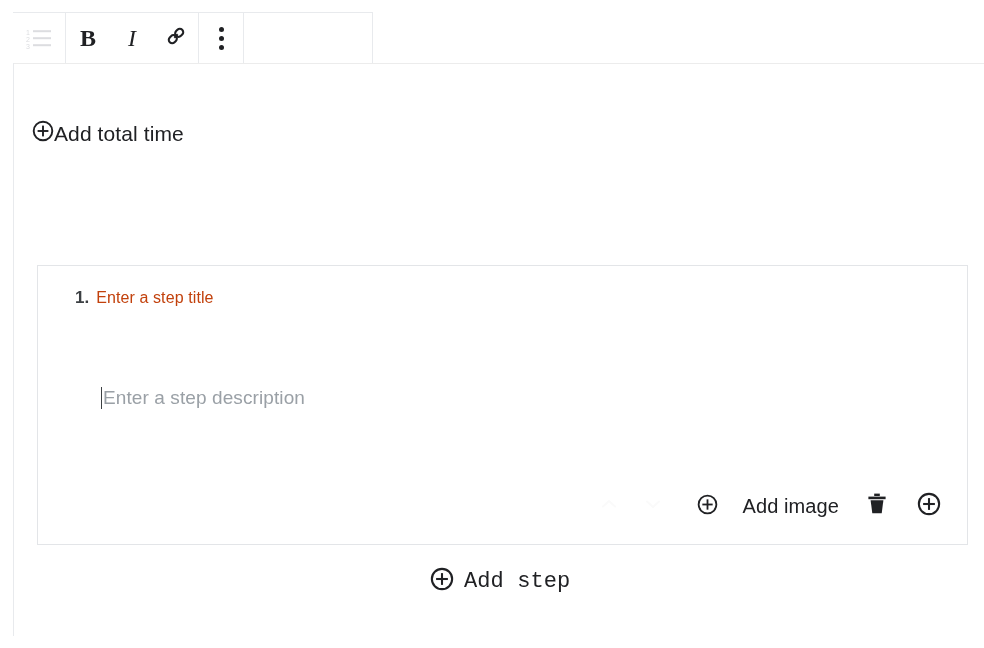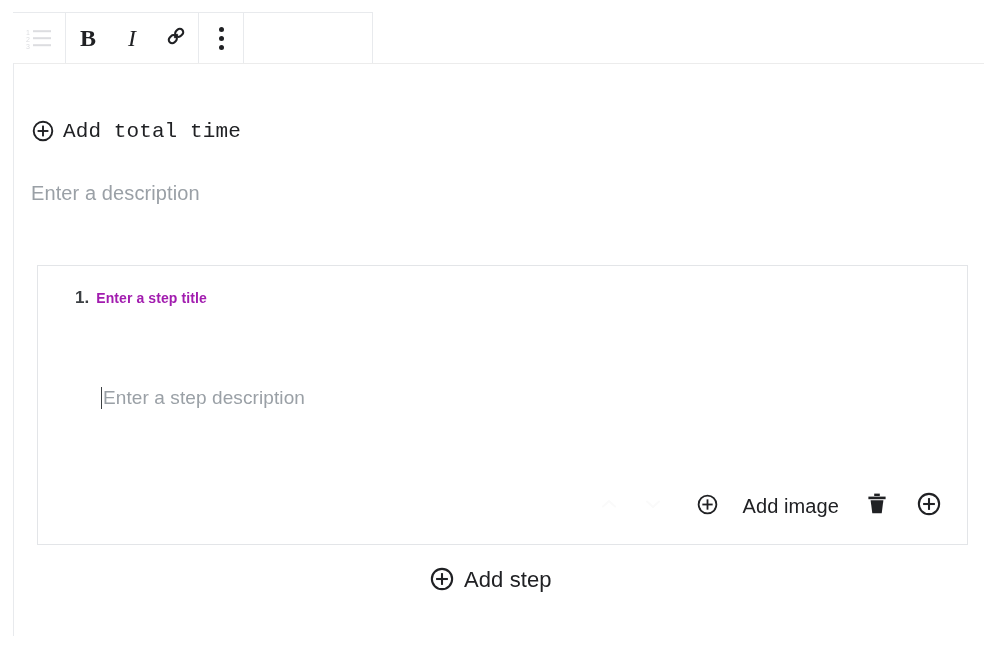--- a/index.html
+++ b/index.html
@@ -123,25 +123,23 @@
     width: 970px;
     height: 584px;
     box-sizing: border-box;
   }
 
   .row-add-total {
     position: absolute;
     left: 18px;
     top: 56px;
     display: flex;
-    align-items: flex-start;
-    gap: 9px;
+    align-items: flex-end;
     cursor: pointer;
     user-select: none;
-    font-family: Liberation Mono, monospace;
   }
   .row-add-total .lbl {
     font-size: 21px;
     color: #202124;
     letter-spacing: .1px;
   }
 
   .desc-placeholder {
     position: absolute;
     left: 17px;
@@ -170,23 +168,23 @@
     display: flex;
     align-items: baseline;
     gap: 7px;
   }
   .step-num {
     font-size: 17px;
     font-weight: bold;
     color: #3c4043;
   }
   .step-title-placeholder {
-    font-size: 14px;
-    font-weight: bold;
-    color: #a21caf;
+    font-size: 16px;
+    font-weight: normal;
+    color: #c2410c;
     letter-spacing: .1px;
     cursor: text;
   }
   .step-desc-row {
     position: absolute;
     left: 51px;
     top: 121px;
     display: flex;
     align-items: center;
     padding-left: 12px;
@@ -236,23 +234,25 @@
   }
   .act-trash { width: 40px; height: 36px; }
   .act-plus  { width: 40px; height: 36px; margin-left: 12px;}
 
   
   #add-step {
     position: absolute;
     left: 416px;
     top: 503px;
     display: flex;
+    align-items: center;
     gap: 10px;
     cursor: pointer;
     user-select: none;
+    font-family: Liberation Mono, monospace;
   }
   #add-step .lbl {
     font-size: 22px;
     color: #202124;
     letter-spacing: .1px;
   }
 </style>
 </head>
 <body>
 
@@ -316,21 +316,20 @@
       <span>
         <svg width="22" height="22" viewBox="0 0 22 22" aria-hidden="true">
           <circle cx="11" cy="11" r="9.3" fill="none" stroke="#202124" stroke-width="1.9"></circle>
           <rect x="10.05" y="5.6" width="1.9" height="10.8" fill="#202124"></rect>
           <rect x="5.6" y="10.05" width="10.8" height="1.9" fill="#202124"></rect>
         </svg>
       </span>
       <span class="lbl">Add total time</span>
     </div>
 
-    <div class="desc-placeholder">Enter a description</div>
 
     <div id="step-card">
 
       <div class="step-title-row">
         <span class="step-num">1.</span>
         <span class="step-title-placeholder">Enter a step title</span>
       </div>
 
       <div class="step-desc-row">
         <span class="caret"></span>

